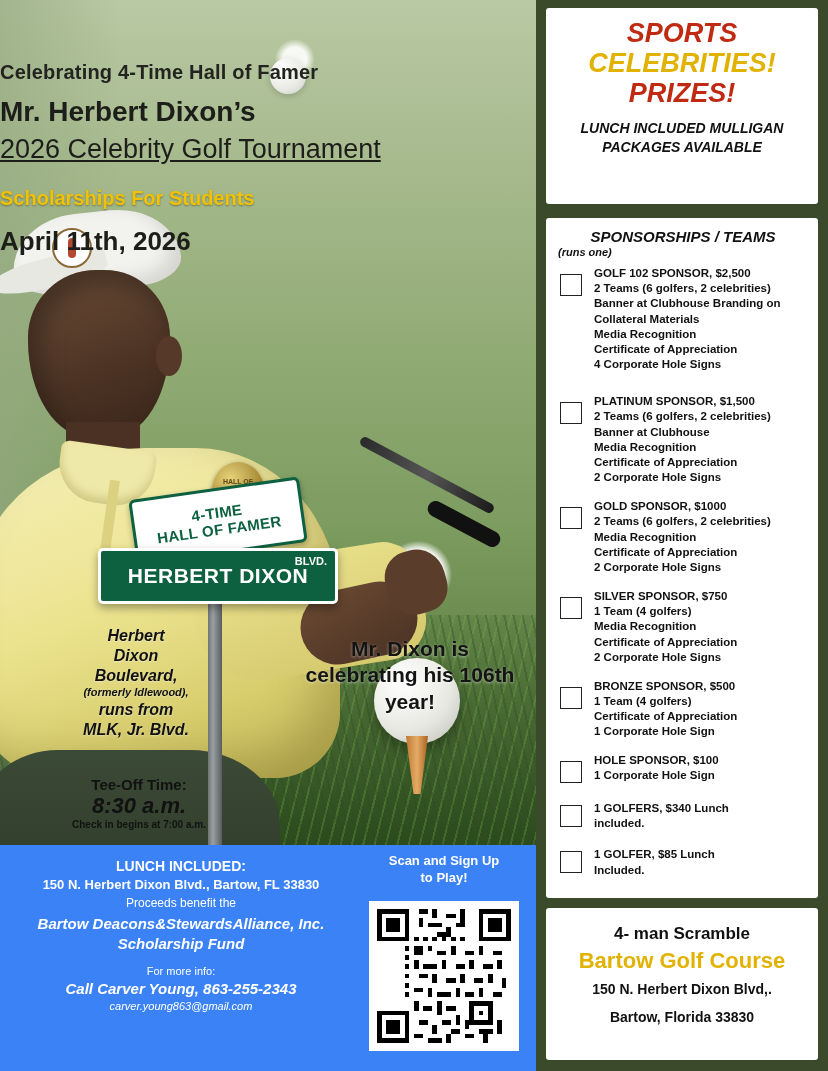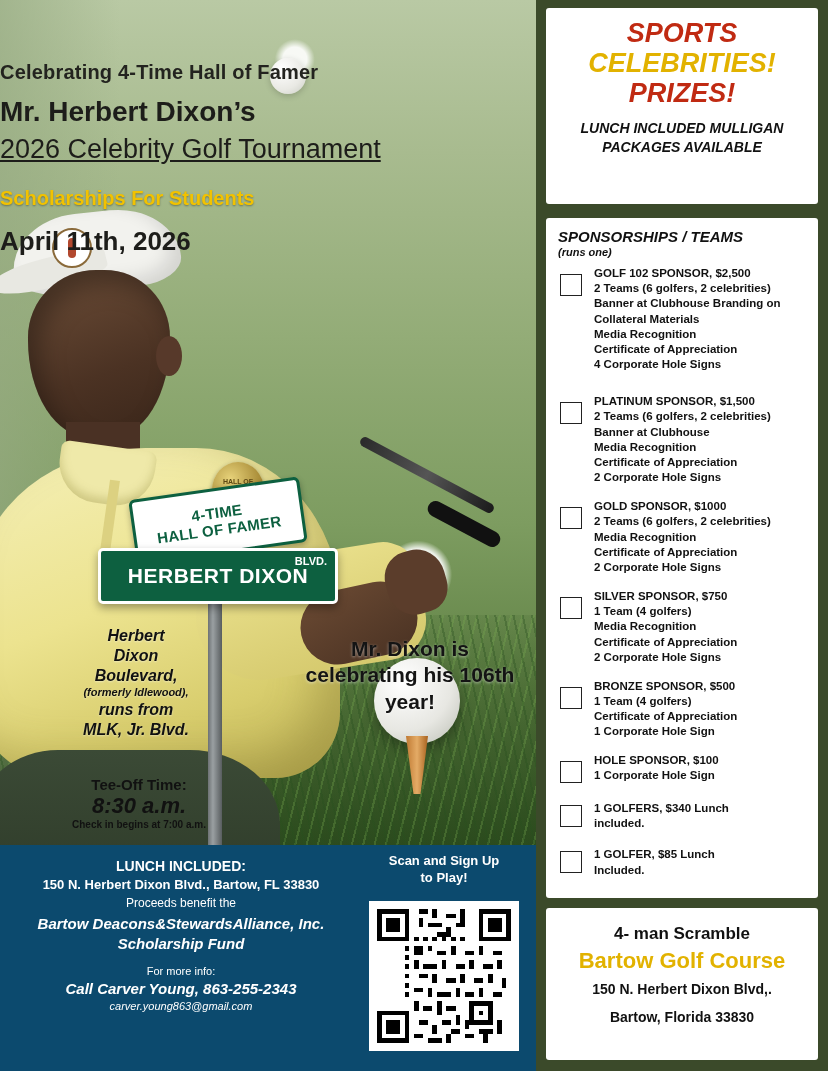--- a/index.html
+++ b/index.html
@@ -203,21 +203,21 @@
   }
   .teeoff {
     position:absolute; left:44px; top:776px; width:190px; text-align:center; color:#111;
   }
   .teeoff .t1 { font-size:15px; font-weight:bold; }
   .teeoff .t2 { font-size:22px; font-weight:bold; font-style:italic; }
   .teeoff .t3 { font-size:10px; font-weight:bold; }
   
   .bottom {
     position:absolute; left:0; top:845px; width:536px; height:226px;
-    background:#0c4a6e; color:#ffffff;
+    background:#3b82f6; color:#ffffff;
   }
   .bottom-left {
     position:absolute; left:10px; top:12px; width:342px; text-align:center; line-height:1.35;
   }
   .bl-1 { font-size:14px; font-weight:bold; }
   .bl-2 { font-size:15px; font-weight:bold; }
   .bl-3 { font-size:13px; font-weight:bold; }
   .bl-4 { font-size:12px; margin-top:2px; }
   .bl-5 { font-size:15px; font-weight:bold; font-style:italic; margin-top:2px; }
   .bl-6 { font-size:15px; font-weight:bold; font-style:italic; }
@@ -245,21 +245,21 @@
     left:10px; top:8px; width:272px; height:196px; padding:10px 8px 12px;
     text-align:center;
   }
   .pt-1 { font-size:27px; font-weight:bold; font-style:italic; color:#c02a12; line-height:1.12; }
   .pt-2 { font-size:27px; font-weight:bold; font-style:italic; color:#e2b200; line-height:1.12; }
   .pt-3 { font-size:27px; font-weight:bold; font-style:italic; color:#c02a12; line-height:1.12; }
   .pt-4 { font-size:14px; font-weight:bold; font-style:italic; color:#111; margin-top:10px; line-height:1.35; }
   .panel-mid {
     left:10px; top:218px; width:272px; height:680px; padding:10px 10px 0 12px;
   }
-  .pm-title { text-align:left; font-size:15px; font-weight:bold; font-style:italic; color:#111; }
+  .pm-title { text-align:center; font-size:15px; font-weight:bold; font-style:italic; color:#111; }
   .pm-sub { font-size:11px; font-weight:bold; font-style:italic; color:#111; margin-top:1px; }
   .tier { position:relative; padding-left:36px; margin-top:8px; }
   .tier .cb {
     position:absolute; left:2px; top:8px; width:22px; height:22px;
     border:1.5px solid #222; background:#fff;
   }
   .tier .t-name { font-size:11.5px; font-weight:bold; color:#111; line-height:1.32; }
   .tier .t-line { font-size:11.5px; font-weight:bold; color:#111; line-height:1.32; }
   .tier.golfers .cb { top:4px; }
   .panel-bot {

